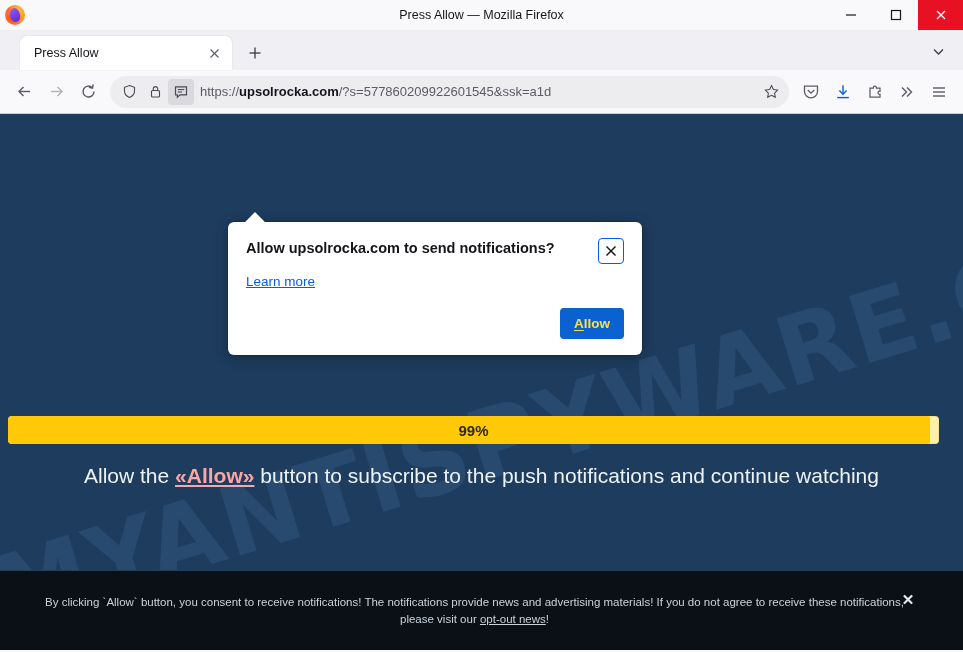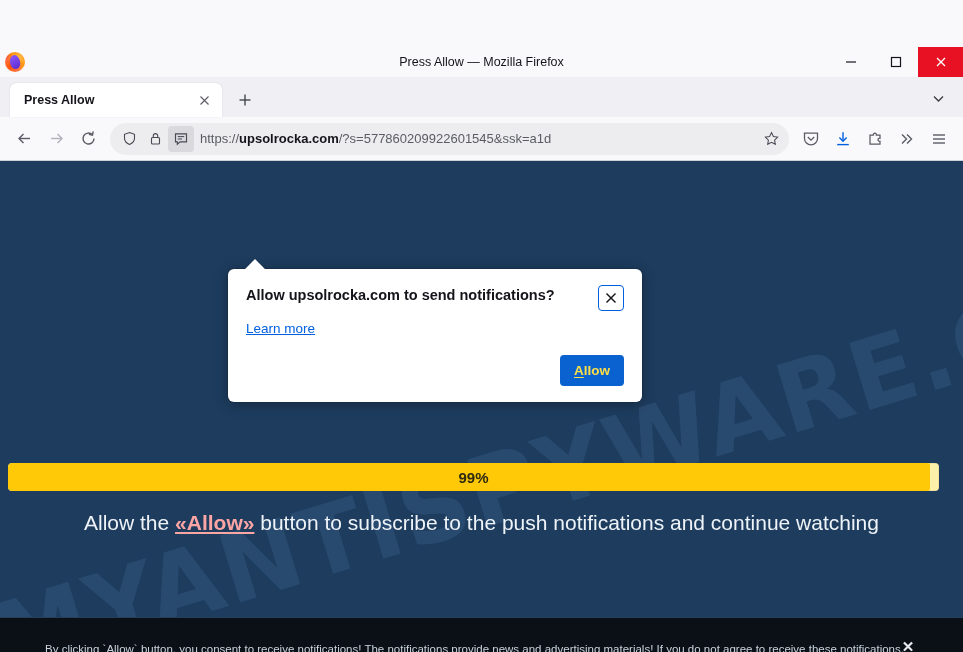--- a/index.html
+++ b/index.html
@@ -11,21 +11,20 @@
   }
 
   .window { position: relative; width: 963px; height: 652px; overflow: hidden; background:#f9f9fb; }
 
   
   .titlebar {
     position: relative; height: 30px; width: 100%;
     background: #f9f9fb;
     display: flex; align-items: center;
     border-bottom: 0;
-    margin-top: 47px;
   }
   .ff-logo { width: 22px; height: 22px; margin-left: 4px; flex: 0 0 auto; position: relative; }
   .ff-logo .ring {
     position: absolute; inset: 1px;
     border-radius: 50%;
     background:
       radial-gradient(circle at 30% 70%, #ff4f00 0%, #ff7139 35%, transparent 60%),
       radial-gradient(circle at 70% 30%, #ffbd4f 0%, #ff980e 40%, transparent 70%),
       conic-gradient(from 200deg, #b5007f, #e31587, #ff4f00, #ff980e, #ffbd4f, #b5007f);
   }
@@ -44,21 +43,21 @@
   .wc {
     width: 45px; height: 30px; display: flex; align-items: center; justify-content: center;
     color: #15141a;
   }
   .wc svg { display: block; }
   .wc.close { background: #e81123; color: #fff; }
 
   
   .tabstrip {
     height: 40px; background: #f0f0f4;
-    display: flex; align-items: flex-end; padding-left: 10px; position: relative; font-weight: bold;
+    display: flex; align-items: flex-end; padding-left: 20px; position: relative;
   }
   .tab {
     width: 212px; height: 34px; background: #fff;
     border-radius: 6px 6px 0 0;
     display: flex; align-items: center;
     padding: 0 8px 0 14px;
     box-shadow: 0 0 1px rgba(0,0,0,.25);
     position: relative;
   }
   .tab-title { font-size: 12.5px; color: #15141a; flex: 1; white-space: nowrap; overflow: hidden; }

